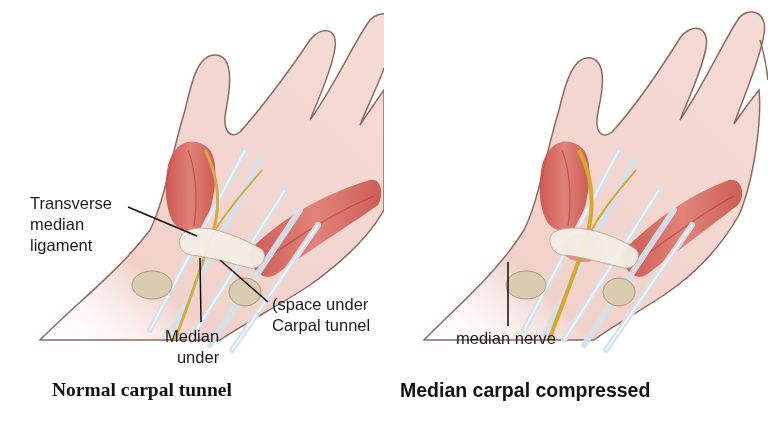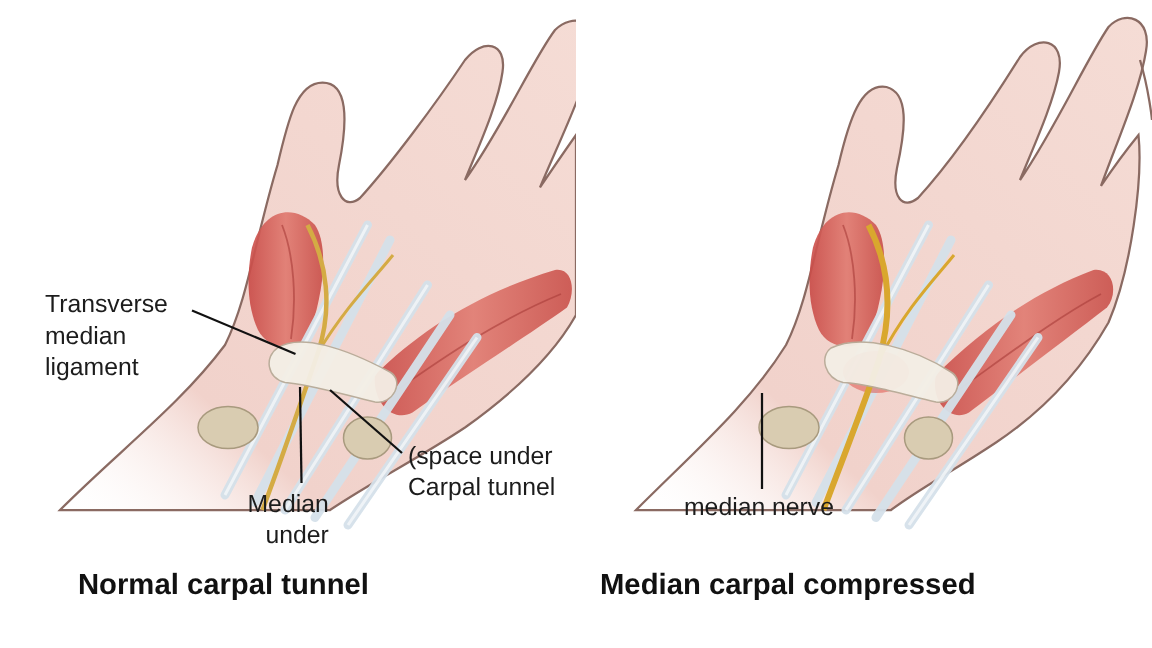--- a/index.html
+++ b/index.html
@@ -68,21 +68,21 @@
     <span class="line">ligament</span>
   </div>
   <div class="lbl" style="left:165px;top:326px;text-align:right;">
     <span class="line">Median</span>
     <span class="line">under</span>
   </div>
   <div class="lbl" style="left:272px;top:294px;">
     <span class="line">(space under</span>
     <span class="line">Carpal tunnel</span>
   </div>
-  <div class="cap" style="left:52px;top:378px;">Normal carpal tunnel</div>
+  <div class="cap" style="left:52px;top:378px;font-family:Liberation Serif, serif;">Normal carpal tunnel</div>
 </div>
 
 <div class="panel" style="left:384px;width:384px;">
   <svg width="384" height="360" viewBox="0 0 384 360">
     <defs>
       <linearGradient id="skinR" x1="0" y1="1" x2="1" y2="0">
         <stop offset="0" stop-color="#ffffff" stop-opacity="0"></stop>
         <stop offset="0.25" stop-color="#f1d2cb"></stop>
         <stop offset="1" stop-color="#f5dcd5"></stop>
       </linearGradient>

